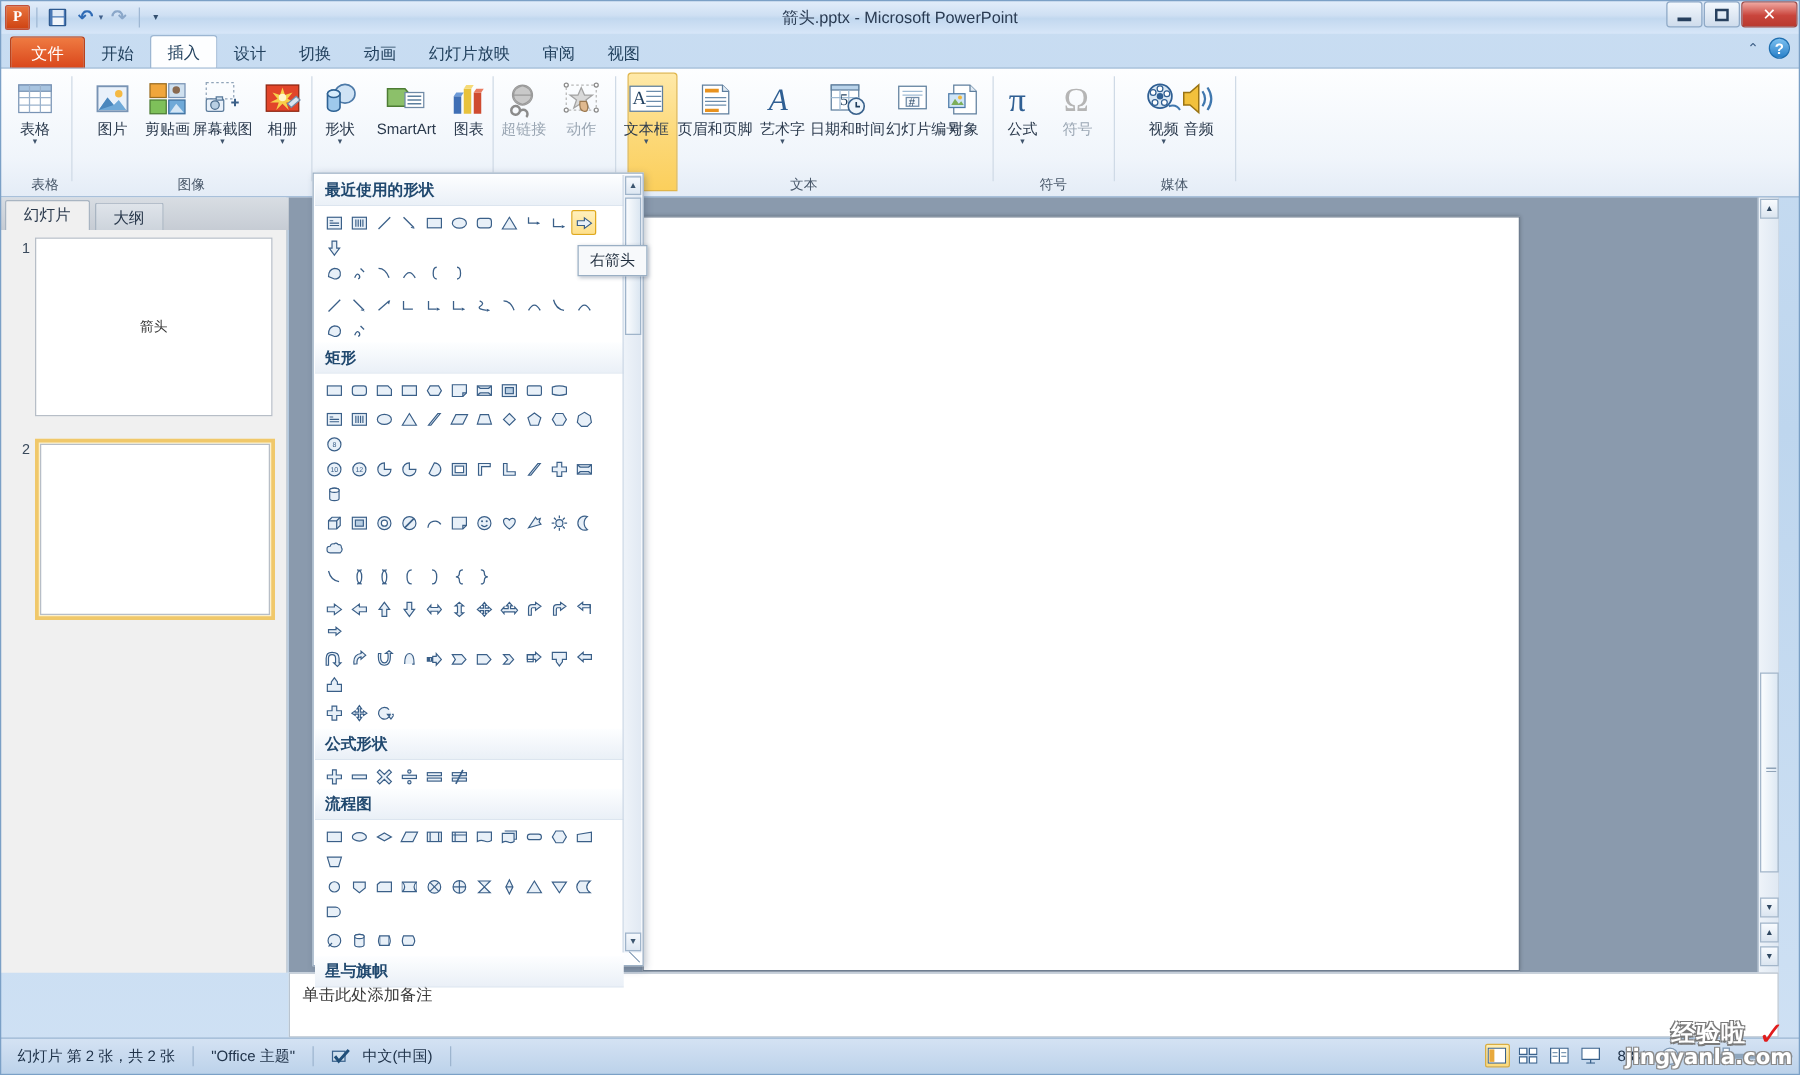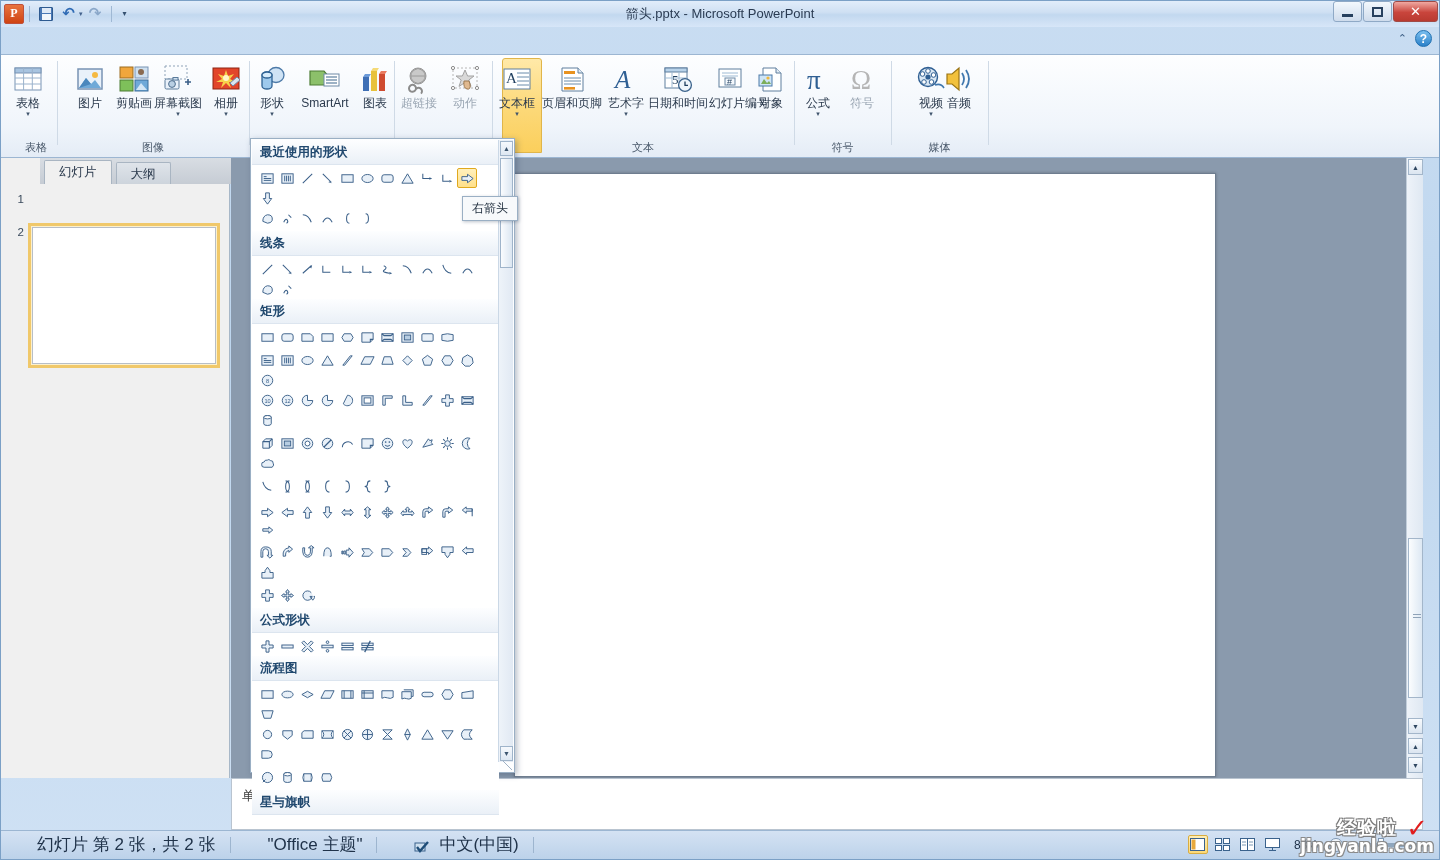--- a/index.html
+++ b/index.html
@@ -117,21 +117,21 @@
      box-shadow:1px 1px 3px rgba(40,60,90,.3); }
   .gal-grip{ position:absolute; right:2px; bottom:2px; width:9px;height:9px;
      background:
        linear-gradient(45deg,transparent 45%,#9fb2c6 45%,#9fb2c6 55%,transparent 55%);
      }
 
   
   .leftpane{ position:absolute; left:0; top:158px; width:230px; height:620px;
      background:#f0f0f0; border-right:1px solid #a8b8c8;}
   .pane-tabs{ position:absolute; left:0; top:0; width:264px; height:26px;
-     background:linear-gradient(180deg,#d8dde3,#c6ccd4); display:flex; align-items:flex-end;margin-left:40px;}
+     background:linear-gradient(180deg,#d8dde3,#c6ccd4); display:flex; align-items:flex-end;}
   .ptab{ height:22px; line-height:22px; padding:0 14px; font-size:12.5px; color:#2b3a4d;
      border:1px solid #a9b5c2; border-bottom:none; border-radius:2px 2px 0 0;
      background:linear-gradient(180deg,#dfe4ea,#cdd4dc); margin-left:4px;}
   .ptab.active{ background:#f0f0f0; height:24px; line-height:23px; }
   .pane-close{ position:absolute; right:7px; top:3px; font-size:14px; color:#3a4a5c;
       font-family:"DejaVu Sans",sans-serif; }
   .thumbs{ position:absolute; left:0; top:26px; width:229px; height:594px;
      background:#f0f0f0; padding-top:6px;}
   .thumb-row{ position:relative; margin:0 0 18px 8px; display:flex; }
   .thumb-num{ width:16px; text-align:right; font-size:11.5px; color:#3a4a5c; padding-top:3px;
@@ -162,21 +162,21 @@
 
   
   .notes{ position:absolute; left:231px; top:778px; width:1192px; height:52px;
      background:#fff; border:1px solid #b9c4d0;}
   .notes-text{ padding:8px 10px; font-size:13px; color:#3a3a3a;}
 
   
   .statusbar{ position:absolute; left:0; top:830px; width:1440px; height:29px;
      background:linear-gradient(180deg,#d4e2f3,#bcd2ea); border-top:1px solid #9cb6d2;
      display:flex; align-items:center; }
-  .sb-item{ padding:0 14px; font-size:17px; color:#20334a; height:20px; line-height:20px;margin-left:23px;}
+  .sb-item{ padding:0 14px; font-size:12px; color:#20334a; height:20px; line-height:20px;}
   .sb-sep{ width:1px;height:16px;background:#9db5cf; }
   .sb-right{ position:absolute; right:6px; top:4px; display:flex; align-items:center; gap:5px;}
   .viewbtn{ width:20px;height:19px; display:flex;align-items:center;justify-content:center;}
   .viewbtn.active{ background:linear-gradient(180deg,#ffeeb4,#fcd977);
      border:1px solid #d9ad41; border-radius:2px;}
   .zoomlbl{ font-size:12px; color:#20334a; padding:0 6px;}
   .zoomminus{ width:14px;height:14px;border:1px solid #7f98b3;border-radius:50%;
      display:flex;align-items:center;justify-content:center;font-size:10px;color:#33506f;
      background:linear-gradient(180deg,#f4f8fc,#dae6f2);}
   .zslider{ width:86px;height:4px;background:#8fa6bd; border-radius:2px; position:relative;}
@@ -223,20 +223,33 @@
         </div>
       <div class="wc">
           <i class="max-glyph"></i>
         </div>
       <div class="wc close">
           <span>✕</span>
         </div>
     </div>
   </div>
 
+  <div class="tabstrip">
+    <div class="tabs" id="tabs-host">
+        <div class="tab file">文件</div>
+        <div class="tab">开始</div>
+        <div class="tab active">插入</div>
+        <div class="tab">设计</div>
+        <div class="tab">切换</div>
+        <div class="tab">动画</div>
+        <div class="tab">幻灯片放映</div>
+        <div class="tab">审阅</div>
+        <div class="tab">视图</div>
+      </div>
+  </div>
   <div class="tabline"></div>
   <div class="helpicons">
     <span class="chev-up">⌃</span>
     <span class="qmark">?</span>
   </div>
 
   <div class="ribbon">
 
     <div class="group" style="left:0;width:72px;">
       <div class="gitem" style="left:0;top:6px;">
@@ -520,20 +533,23 @@
 
   <div class="leftpane">
     <div class="pane-tabs">
       <div class="ptab active">幻灯片</div>
       <div class="ptab">大纲</div>
       <div class="pane-close">✕</div>
     </div>
     <div class="thumbs">
       <div class="thumb-row">
         <div class="thumb-num">1</div>
+        <div class="thumb">
+          <span>箭头</span>
+        </div>
       </div>
       <div class="thumb-row">
         <div class="thumb-num">2</div>
         <div class="sel-frame">
           <div class="thumb">
             <span></span>
           </div>
         </div>
       </div>
     </div>
@@ -659,21 +675,20 @@
                 <path d="M10 3 q-3 0 -3 5 q0 5 3 5" fill="none" stroke="#3a5f88" stroke-width="1.1"></path>
               </svg>
             </div>
             <div class="sh">
               <svg width="15" height="15" viewBox="0 0 16 16">
                 <path d="M6 3 q3 0 3 5 q0 5 -3 5" fill="none" stroke="#3a5f88" stroke-width="1.1"></path>
               </svg>
             </div>
           </div>
         </div>
-        <div class="cat">线条</div>
         <div style="background: rgb(255, 255, 255);">
           <div class="shrow" style="padding: 3px 3px 0px 5px;">
             <div class="sh">
               <svg width="15" height="15" viewBox="0 0 16 16">
                 <line x1="3" y1="13" x2="13" y2="3" fill="none" stroke="#3a5f88" stroke-width="1.1"></line>
               </svg>
             </div>
             <div class="sh">
               <svg width="15" height="15" viewBox="0 0 16 16">
                 <line x1="3" y1="3" x2="12" y2="12" fill="none" stroke="#3a5f88" stroke-width="1.1"></line>
@@ -1407,21 +1422,21 @@
     </div>
     <div class="gal-grip"></div>
   </div>
   <div class="tooltip">右箭头</div>
 
   <div class="statusbar">
     <div class="sb-item">幻灯片 第 2 张，共 2 张</div>
     <div class="sb-sep"></div>
     <div class="sb-item">"Office 主题"</div>
     <div class="sb-sep"></div>
-    <div class="sb-item" style="display:flex;align-items:flex-end;gap:8px;">
+    <div class="sb-item" style="display:flex;align-items:center;gap:8px;">
       <svg width="17" height="15" viewBox="0 0 17 15">
         <rect x="1" y="3" width="10" height="8" fill="#cfe0ef" stroke="#3a628c"></rect>
         <path d="M3 7 l3 4 l8 -9" stroke="#1f4e79" stroke-width="2.4" fill="none"></path>
       </svg>
       <span>中文(中国)</span>
     </div>
     <div class="sb-sep"></div>
 
     <div class="sb-right">
       <div class="viewbtn active">

